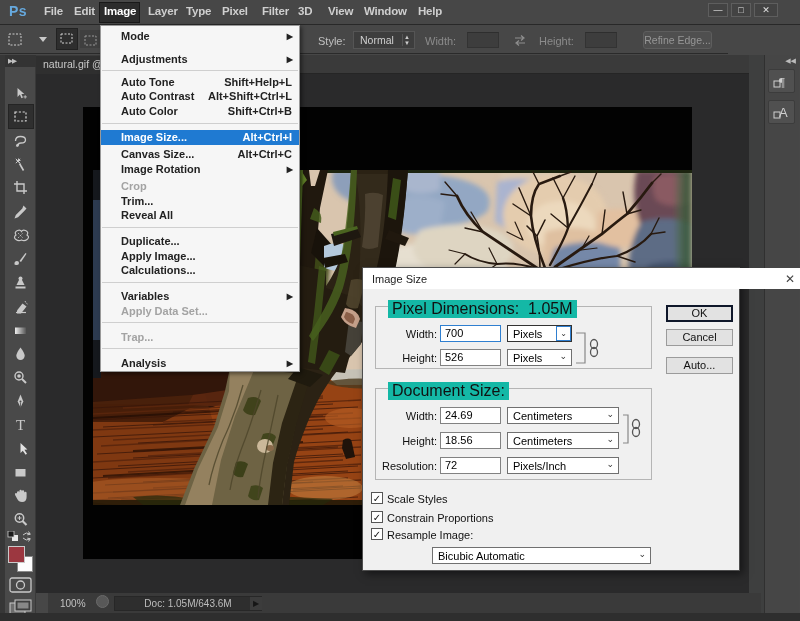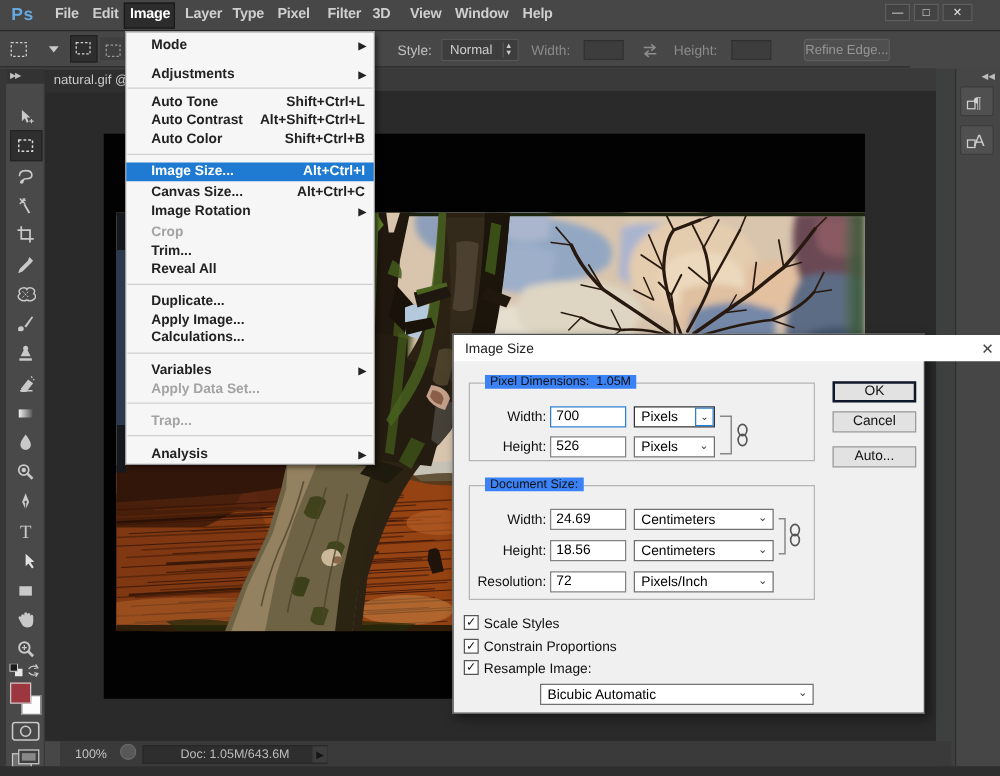--- a/index.html
+++ b/index.html
@@ -45,21 +45,21 @@
 .mi.dis { color:#a3a3a3; }
 .mi.hl { background:#1f7ad2; color:#fff; }
 .msep { position:absolute; left:1px; width:196px; height:1px; background:#cfcfcf; }
 
 
 #dlg { position:absolute; left:362px; top:267px; width:378px; height:304px; background:#f0f0f0; border:1px solid #4e4e4e; box-shadow:3px 3px 8px rgba(0,0,0,0.5); font-size:11px; color:#111; }
 #dlgtitle { position:absolute; left:0; top:0; width:440px; height:21px; background:#ffffff; }
 #dlgtitle span { position:absolute; left:9px; top:5px; font-size:11px; color:#222; }
 #dlgx { position:absolute; right:8px; top:4px; font-size:12px; color:#444; }
 .grp { position:absolute; left:12px; width:277px; border:1px solid #b5b5b5; }
-.grplab { position:absolute; left:12px; top:-7px; background:#3b82f6; padding:0 4px; font-size:10px; color:#111; }
+.grplab { position:absolute; left:12px; top:-7px; background:#14b8a6; padding:0 4px; font-size:16px; color:#111; }
 .dlab { position:absolute; font-size:11px; color:#111; text-align:right; }
 .dinput { position:absolute; height:17px; background:#fff; border:1px solid #828282; font-size:11px; padding-left:4px; line-height:15px; color:#000; }
 .dcombo { position:absolute; height:17px; background:#fff; border:1px solid #707070; font-size:11px; color:#000; }
 .dcombo .ctext { position:absolute; left:5px; top:1px; line-height:14px; }
 .dcombo .chev { position:absolute; right:4px; top:1px; font-size:9px; color:#333; }
 .dbtn { position:absolute; left:303px; width:67px; height:17px; background:#e2e2e2; border:1px solid #9b9b9b; text-align:center; line-height:15px; font-size:11px; color:#111; }
 .cb { position:absolute; left:8px; width:12px; height:12px; background:#fff; border:1px solid #555; font-size:10px; line-height:11px; text-align:center; color:#111; }
 .cblab { position:absolute; left:24px; font-size:11px; color:#111; }
 </style>
 </head>
@@ -410,21 +410,21 @@
         <span class="lab">Mode</span>
         <span class="arr">▶</span>
       </div>
     <div class="mi" style="top:25.5px;">
         <span class="lab">Adjustments</span>
         <span class="arr">▶</span>
       </div>
     <div class="msep" style="top:44px;"></div>
     <div class="mi" style="top:48.5px;">
         <span class="lab">Auto Tone</span>
-        <span class="sc">Shift+Ctrl+L</span>
+        <span class="sc">Shift+Help+L</span>
       </div>
     <div class="mi" style="top:63px;">
         <span class="lab">Auto Contrast</span>
         <span class="sc">Alt+Shift+Ctrl+L</span>
       </div>
     <div class="mi" style="top:77.5px;">
         <span class="lab">Auto Color</span>
         <span class="sc">Shift+Ctrl+B</span>
       </div>
     <div class="msep" style="top:97px;"></div>

